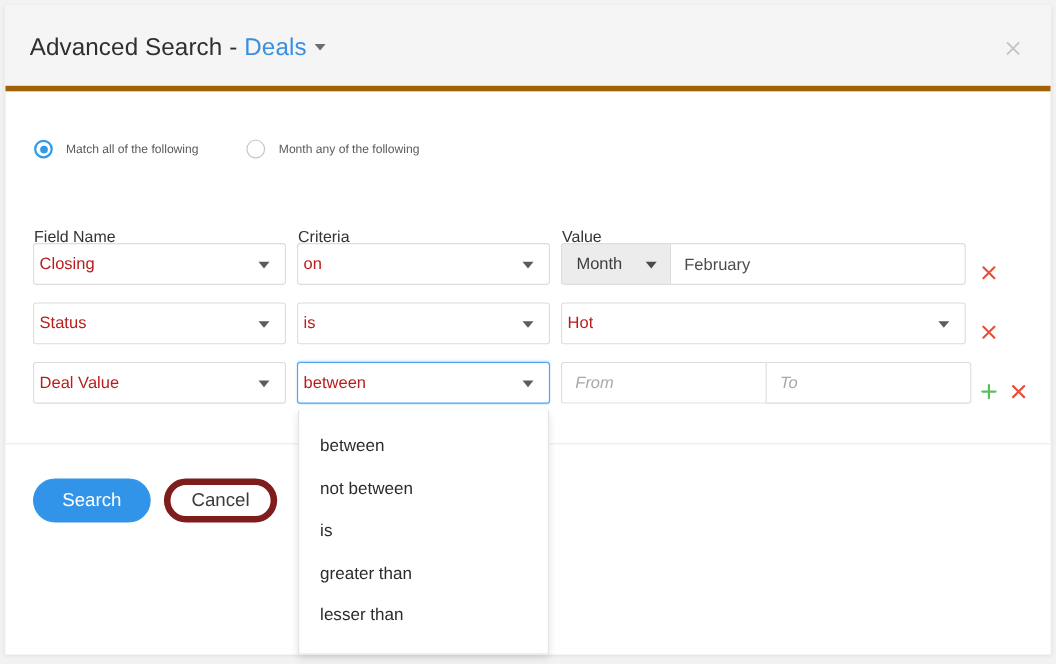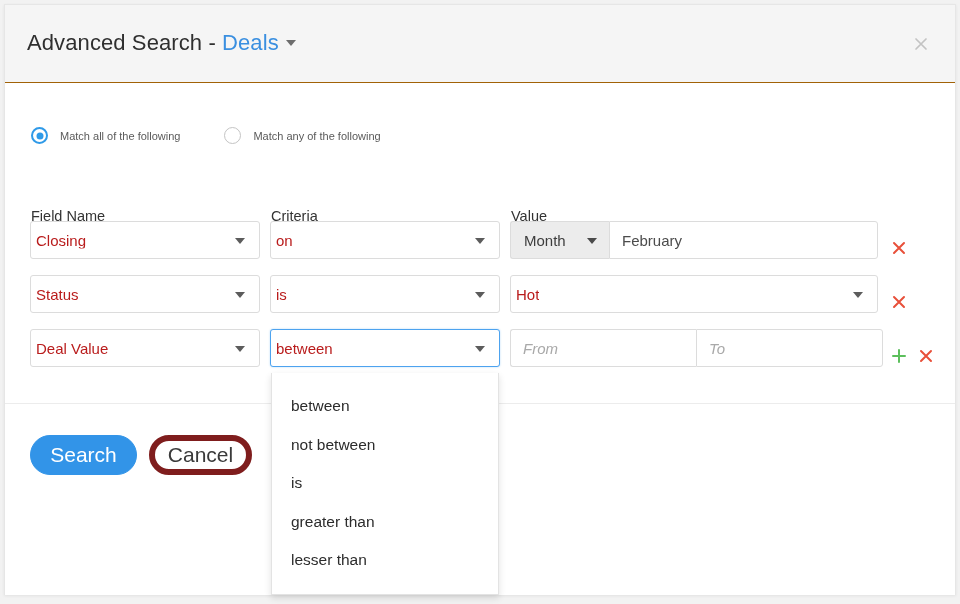--- a/index.html
+++ b/index.html
@@ -23,21 +23,21 @@
     background: #ffffff;
     border: 1px solid #e6e6e6;
     box-sizing: border-box;
     box-shadow: 0 1px 3px rgba(0,0,0,0.07);
   }
   
   .dlg-header {
     position: relative;
     height: 78px;
     background: #f5f5f5;
-    border-bottom: 1px solid #a16207;
+    border-bottom: 5px solid #a16207;
     box-sizing: border-box;
   }
   .dlg-title {
     position: absolute;
     left: 22px;
     top: 25px;
     font-size: 22px;
     color: #2f2f2f;
     letter-spacing: 0.1px;
     white-space: nowrap;
@@ -285,21 +285,21 @@
     border-top: 1px solid #ececec;
     box-sizing: border-box;
     background: #fff;
   }
   .btn {
     position: absolute;
     top: 31px;
     height: 40px;
     border-radius: 20px;
     box-sizing: border-box;
-    font-size: 21px;
+    font-size: 17px;
     font-family: "Liberation Sans", sans-serif;
     cursor: pointer;
     display: flex;
     align-items: center;
     justify-content: center;
   }
   .btn-search {
     left: 25px;
     width: 107px;
     background: #3294e8;
@@ -332,21 +332,21 @@
 
   <div class="dlg-body">
 
     <div class="match-row">
       <div class="radio-opt selected">
         <span class="radio-mark"></span>
         <span class="radio-label">Match all of the following</span>
       </div>
       <div class="radio-opt">
         <span class="radio-mark"></span>
-        <span class="radio-label">Match any of the following</span>
+        <span class="radio-label">Month any of the following</span>
       </div>
     </div>
 
     <div class="col-headers">
       <div class="col-head c1">Field Name</div>
       <div class="col-head c2">Criteria</div>
       <div class="col-head c3">Value</div>
     </div>
 
     <div class="crit-rows">

